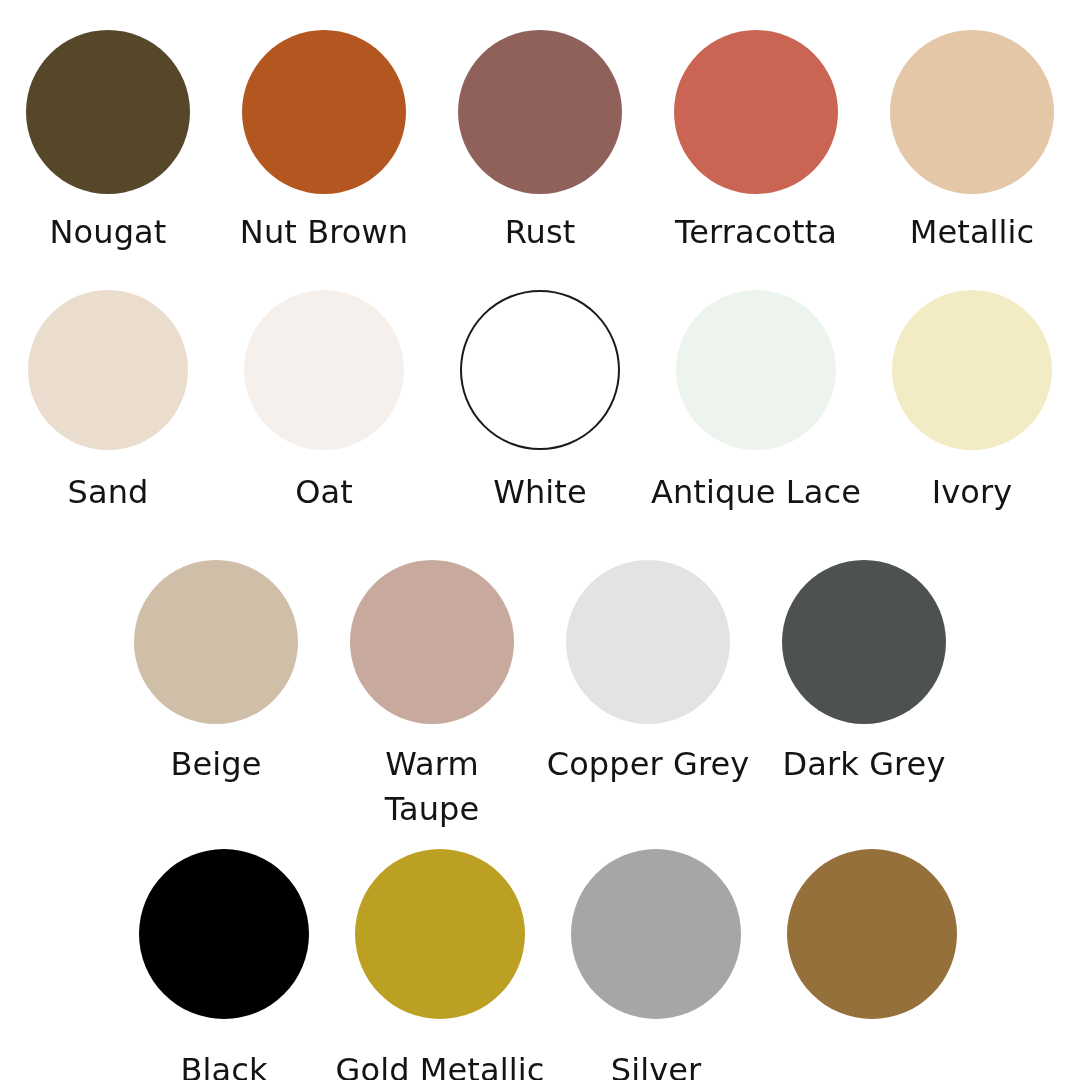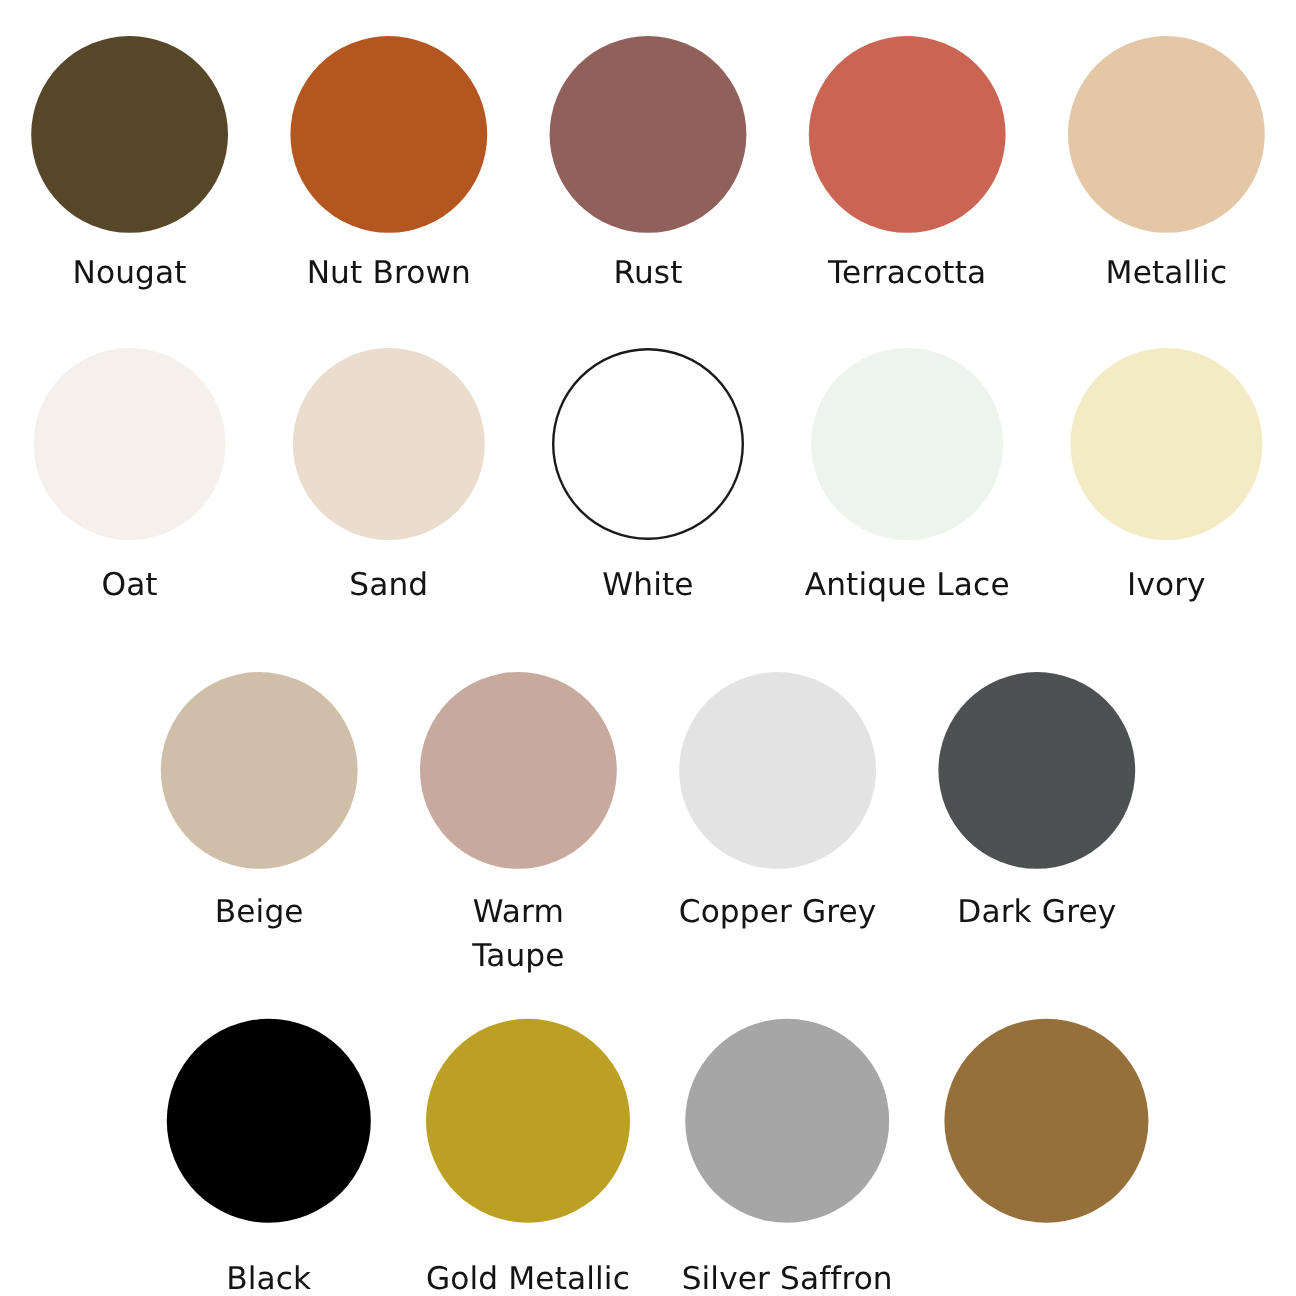--- a/index.html
+++ b/index.html
@@ -53,21 +53,21 @@
   .row-2 .swatch-circle { width: 160px; height: 160px; }
   .row-3 .swatch-circle { width: 164px; height: 164px; }
   .row-4 .swatch-circle { width: 170px; height: 170px; }
 
   .swatch-circle.outlined {
     border: 2px solid #1a1a1a;
   }
 
   .swatch-label {
     margin-top: 16px;
-    font-size: 26px;
+    font-size: 32px;
     line-height: 1.42;
     color: #141414;
     text-align: center;
     letter-spacing: 0.1px;
     white-space: pre-line;
     font-weight: 400;
   }
 
   .row-2 .swatch-label { margin-top: 20px; }
   .row-3 .swatch-label { margin-top: 18px; }
@@ -97,26 +97,26 @@
         <div class="swatch-circle" style="background: rgb(201, 101, 82);"></div>
         <div class="swatch-label">Terracotta</div>
       </div>
       <div class="swatch">
         <div class="swatch-circle" style="background: rgb(227, 199, 167);"></div>
         <div class="swatch-label">Metallic</div>
       </div>
     </div>
   <div class="swatch-row row-2">
       <div class="swatch">
+        <div class="swatch-circle" style="background: rgb(234, 221, 206);"></div>
+        <div class="swatch-label">Sand</div>
+      </div>
+      <div class="swatch">
         <div class="swatch-circle" style="background: rgb(245, 240, 235);"></div>
         <div class="swatch-label">Oat</div>
-      </div>
-      <div class="swatch">
-        <div class="swatch-circle" style="background: rgb(234, 221, 206);"></div>
-        <div class="swatch-label">Sand</div>
       </div>
       <div class="swatch">
         <div class="swatch-circle outlined" style="background: rgb(255, 255, 255); border-color: rgb(26, 26, 26);"></div>
         <div class="swatch-label">White</div>
       </div>
       <div class="swatch">
         <div class="swatch-circle" style="background: rgb(237, 244, 238);"></div>
         <div class="swatch-label">Antique Lace</div>
       </div>
       <div class="swatch">

